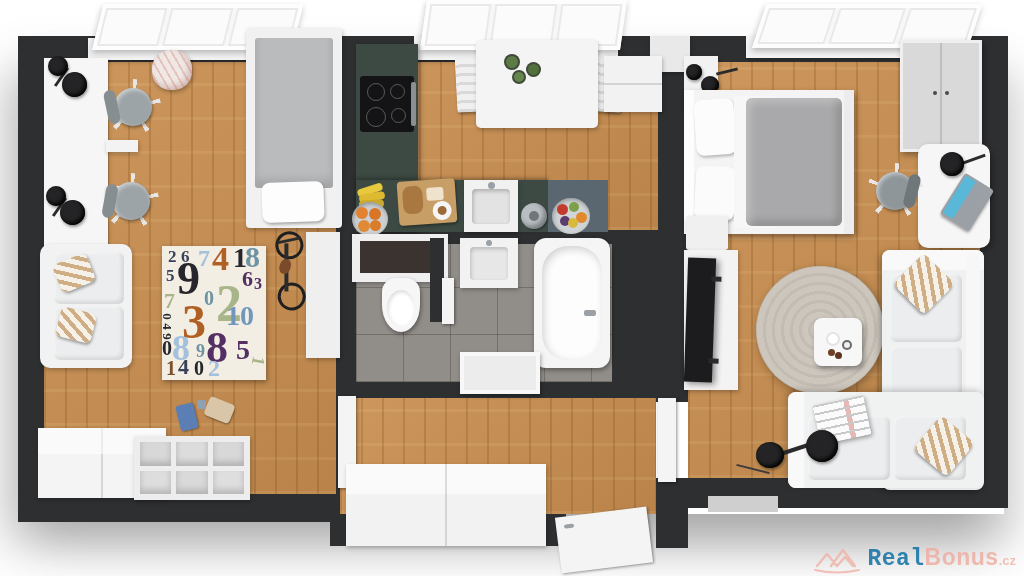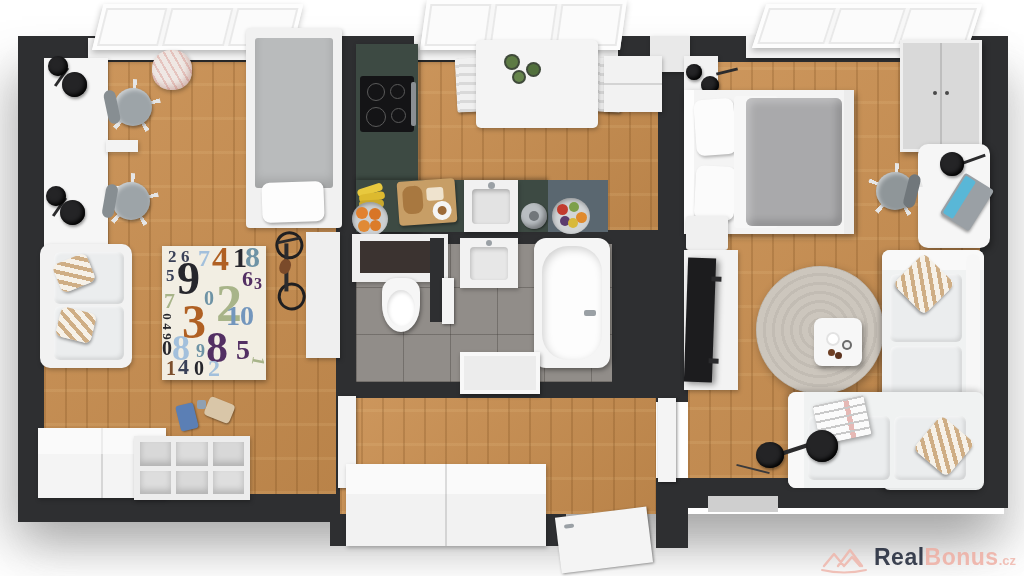--- a/index.html
+++ b/index.html
@@ -38,21 +38,21 @@
   .rod{position:absolute;background:#2b2b2d;}
   
   .seam{position:absolute;background:rgba(0,0,0,.12);}
   .cush{position:absolute;background:#ebedee;border-radius:6px;box-shadow:inset 1px 1px 3px rgba(255,255,255,.7), inset -2px -2px 4px rgba(0,0,0,.12);}
   
   #numrug{position:absolute;left:162px;top:246px;width:104px;height:134px;
           background:var(--rugbg,#f2eee3);box-shadow:1px 2px 5px rgba(0,0,0,.35);}
   #numrug span{position:absolute;font-family:"Liberation Serif","DejaVu Serif",serif;font-weight:bold;line-height:1;}
   
   #watermark{position:absolute;right:8px;bottom:2px;display:flex;align-items:baseline;opacity:.8;}
-  #wm-real{font-size:23px;font-weight:bold;color:#0f172a;letter-spacing:.5px;}
+  #wm-real{font-size:23px;font-weight:bold;color:#0369a1;letter-spacing:.5px;font-family:Liberation Mono, monospace;}
   #wm-bonus{font-size:23px;font-weight:bold;color:#efab9f;letter-spacing:.5px;}
   #wm-cz{font-size:13px;font-weight:bold;color:#efb3a8;}
   .doorleaf{position:absolute;background:#f4f4f4;box-shadow:1px 1px 3px rgba(0,0,0,.45);}
 </style>
 </head>
 <body>
 
 <div id="stage">
 
   <div class="abs" style="left:24px;top:44px;width:980px;height:470px;box-shadow:-18px 28px 46px rgba(90,90,90,.38), 14px 30px 40px rgba(120,120,120,.28);"></div>

